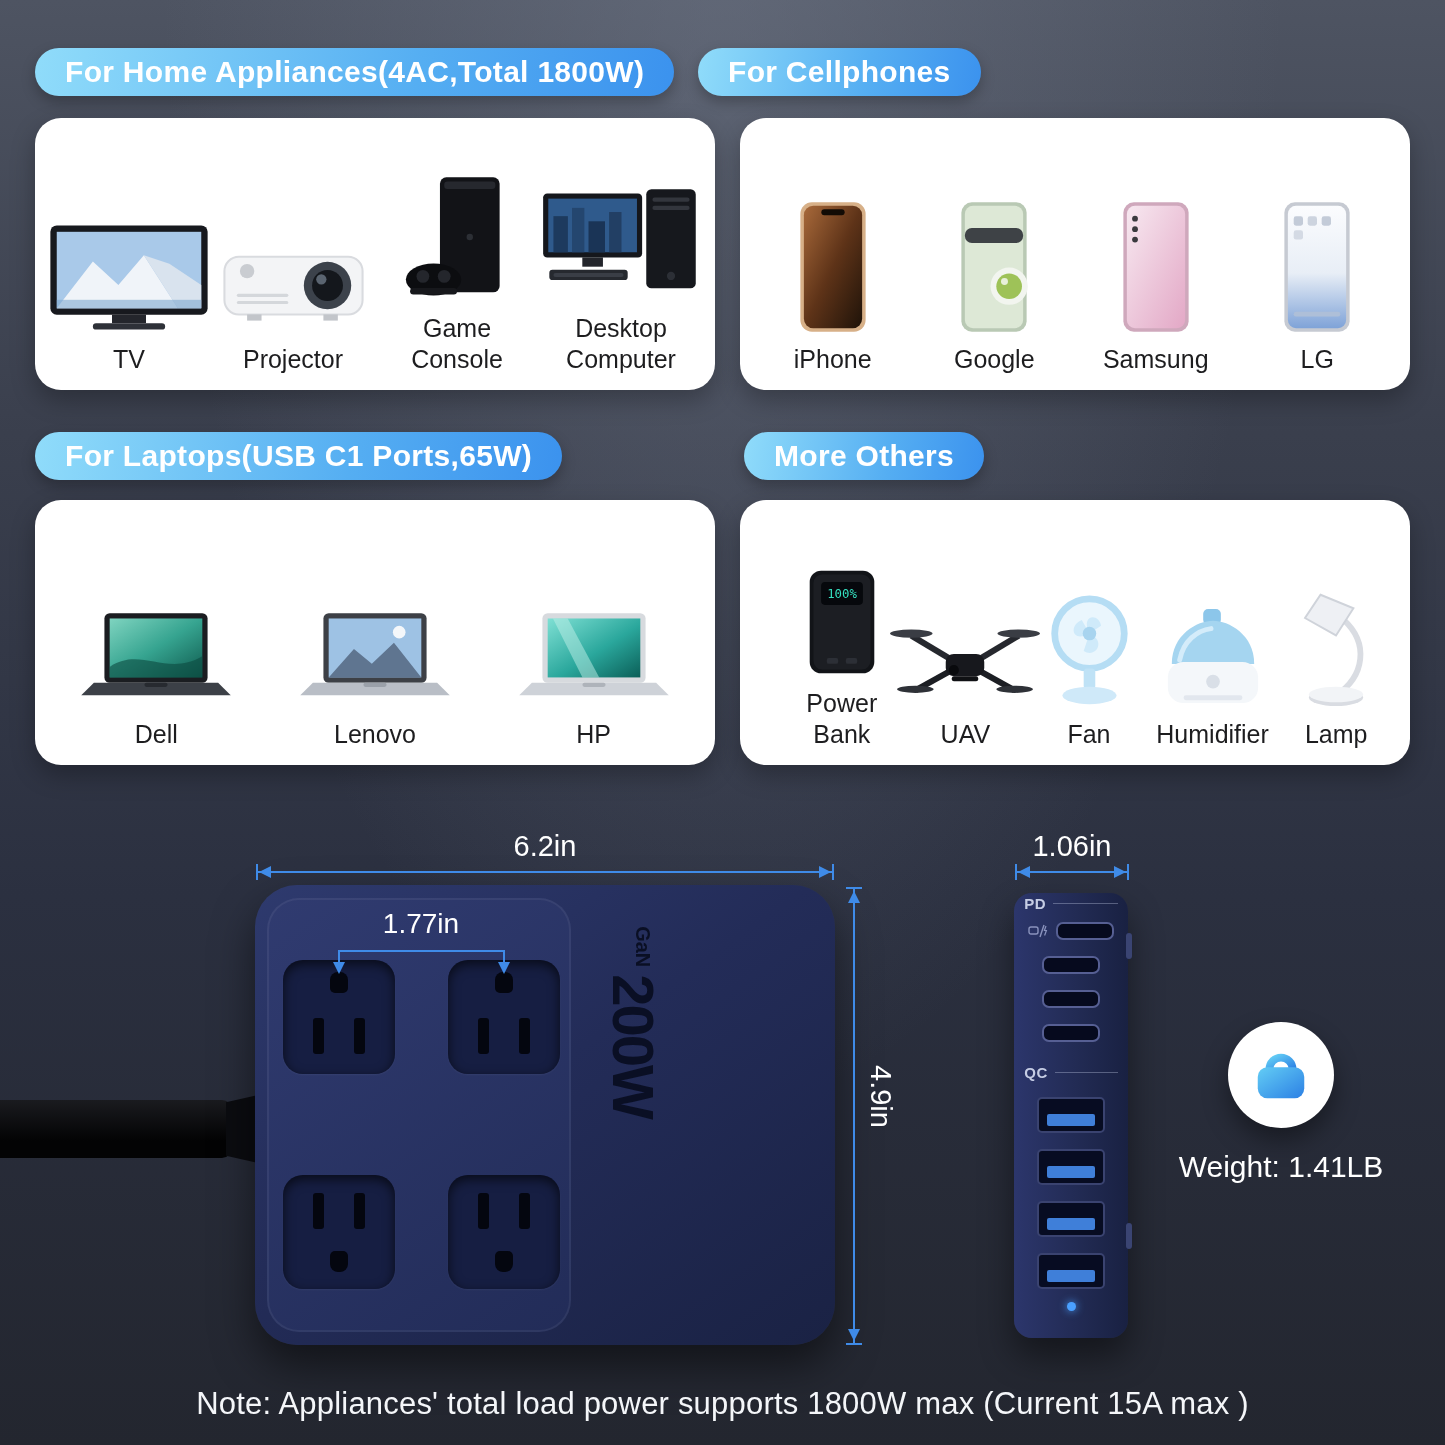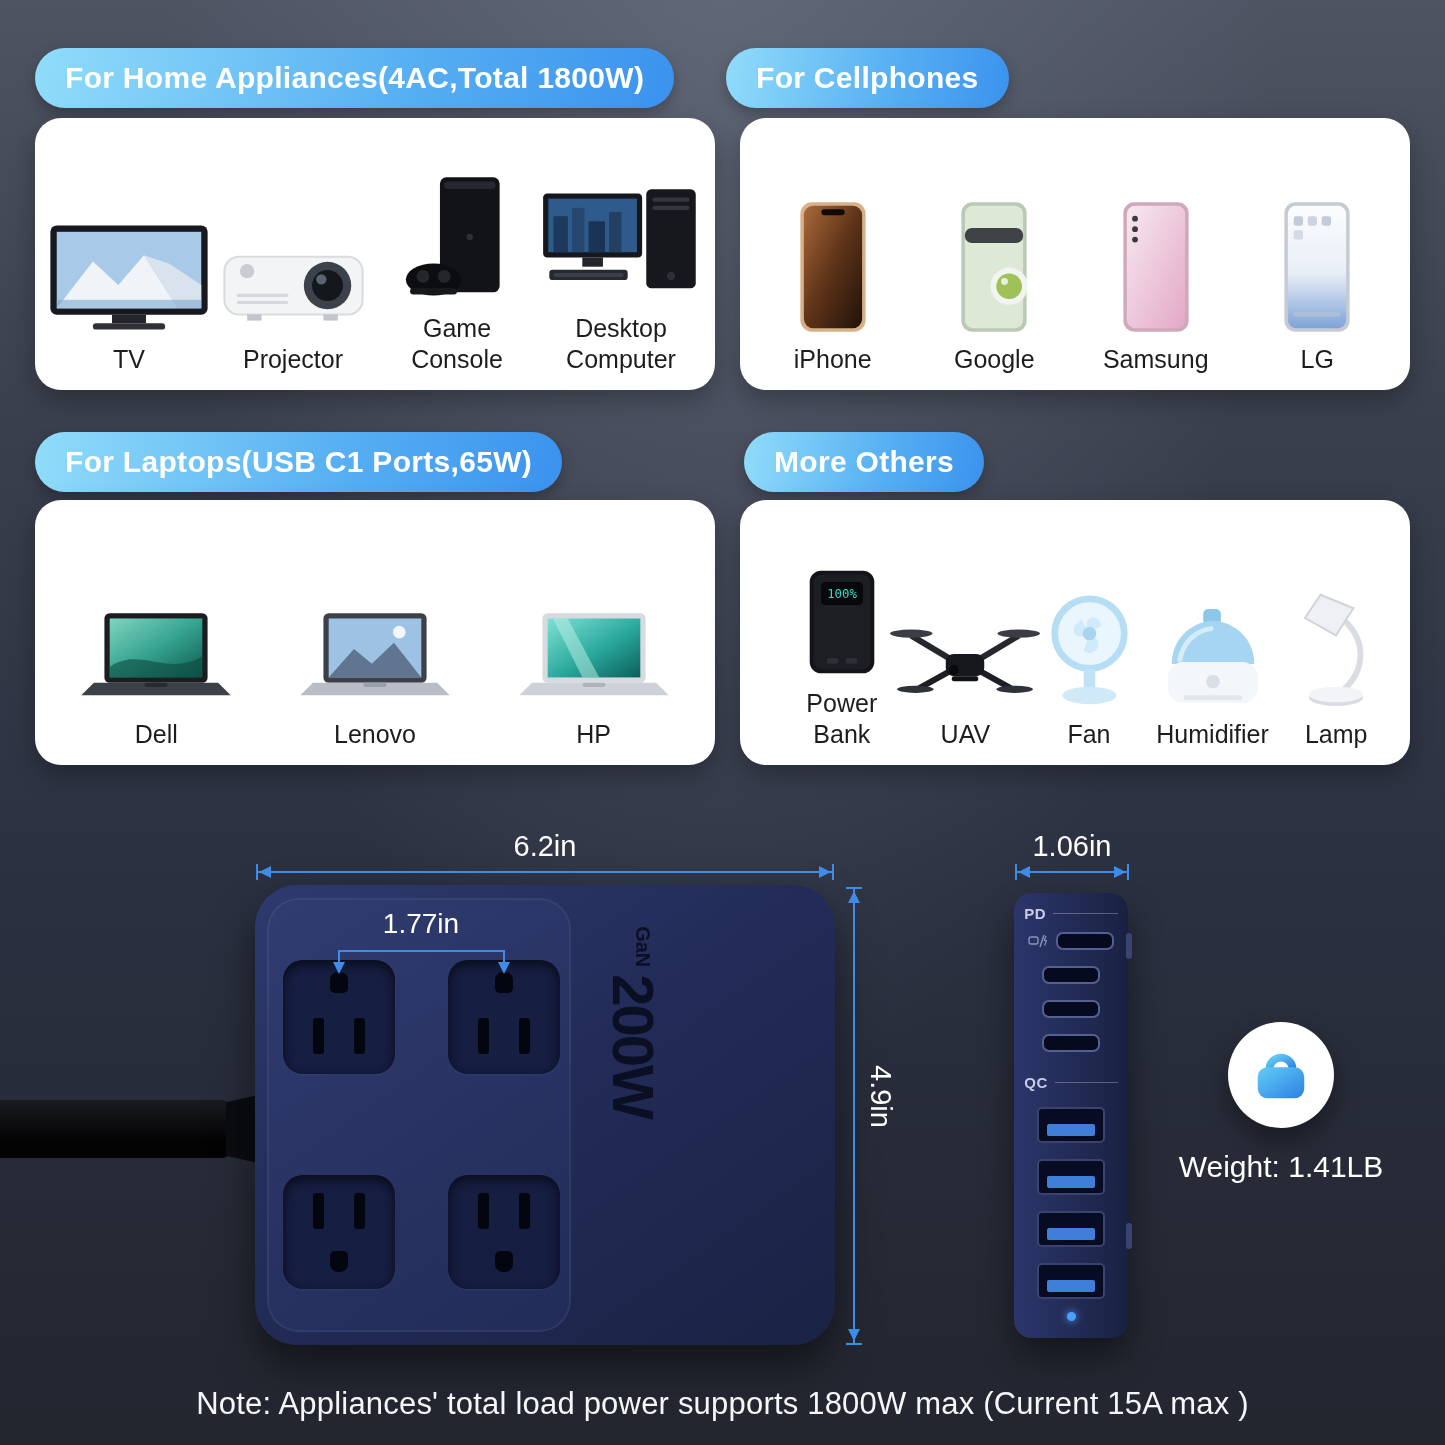--- a/index.html
+++ b/index.html
@@ -5,21 +5,21 @@
   html,body { margin:0; padding:0; }
   .stage {
     position:relative; width:1445px; height:1445px; overflow:hidden;
     font-family:"Liberation Sans", sans-serif;
     background:
       radial-gradient(ellipse at 50% -5%, rgba(120,128,145,.45) 0%, rgba(0,0,0,0) 55%),
       linear-gradient(180deg,#4e5462 0%, #3a3f4d 30%, #2b3040 62%, #23262f 100%);
   }
   .pill {
     position:absolute; display:inline-block; color:#fff; font-weight:bold;
-    font-size:30px; padding:13px 30px; border-radius:30px; letter-spacing:.3px;
+    font-size:30px; padding:7px 30px; border-radius:30px; letter-spacing:.3px;
     background:linear-gradient(100deg,#90dcfa 0%, #55aef2 60%, #3b92ee 100%);
     box-shadow:0 6px 14px rgba(0,0,0,.25);
   }
   .panel {
     position:absolute; background:#fff; border-radius:26px;
     display:flex; justify-content:space-around; align-items:stretch;
     padding:20px 12px 16px; box-sizing:border-box;
     box-shadow:0 10px 24px rgba(0,0,0,.28);
   }
   .p-item { display:flex; flex-direction:column; align-items:center; justify-content:flex-end; flex:1; min-width:0; }
@@ -56,21 +56,21 @@
   .gan-big { font-size:58px; font-weight:800; letter-spacing:-2px; line-height:1; }
 
   .strip-side { position:absolute; left:1014px; top:893px; width:114px; height:445px;
     border-radius:18px; box-shadow:0 18px 34px rgba(0,0,0,.45);
     background:linear-gradient(90deg,#2c366c 0%, #222b54 55%, #192142 100%);
     display:flex; flex-direction:column; align-items:center; }
   .side-nub { position:absolute; right:-4px; width:6px; height:26px; border-radius:3px; background:#3a4472; }
   .side-label-row { width:82%; display:flex; align-items:center; gap:7px;
     color:#c6cde4; font-size:15px; font-weight:bold; letter-spacing:.5px; }
   .side-divider { flex:1; height:1px; background:rgba(200,210,235,.35); }
-  .row-pd { margin-top:12px; } .row-qc { margin-top:22px; }
+  .row-pd { margin-top:2px; } .row-qc { margin-top:22px; }
   .usbc-first { display:flex; align-items:center; gap:8px; margin-top:10px; }
   .usbc { width:54px; height:14px; border-radius:7px; background:#060a1e; border:2px solid #565f93; }
   .usbc.solo { margin-top:16px; }
   .usba { width:64px; height:32px; border-radius:5px; background:#070c22; border:2px solid #3a4370;
     margin-top:16px; position:relative; }
   .usba::after { content:""; position:absolute; left:8px; right:8px; bottom:5px; height:12px;
     background:#3f7fd9; border-radius:2px; }
   .led { width:9px; height:9px; border-radius:50%; background:#4aa0ff; box-shadow:0 0 9px #4aa0ff; margin-top:13px; }
 
   
@@ -162,21 +162,21 @@
           <rect x="68" y="26" width="12" height="39" fill="#223f64"></rect>
           <rect x="42" y="70" width="20" height="9" fill="#23252b"></rect>
           <rect x="10" y="82" width="76" height="10" rx="3" fill="#26292f"></rect>
           <rect x="14" y="85" width="68" height="4" rx="2" fill="#3a3e46"></rect>
         </svg>
       </div>
       <div class="p-label">Desktop Computer</div>
     </div>
   </div>
 
-  <div class="pill" style="left:726px; top:48px;">For Cellphones</div>
+  <div class="pill" style="left:698px; top:48px;">For Cellphones</div>
   <div class="panel" style="left:740px; top:118px; width:670px; height:272px;">
     <div class="p-item">
       <div class="p-icon">
         <svg width="70" height="134" viewBox="0 0 60 115">
           <defs>
               <linearGradient id="g-iph" x1="0" y1="0" x2="1" y2="1">
             <stop offset="0" stop-color="#a8693a"></stop>
                 <stop offset="0.5" stop-color="#5e3318"></stop>
                 <stop offset="1" stop-color="#1f1309"></stop>
           </linearGradient>

